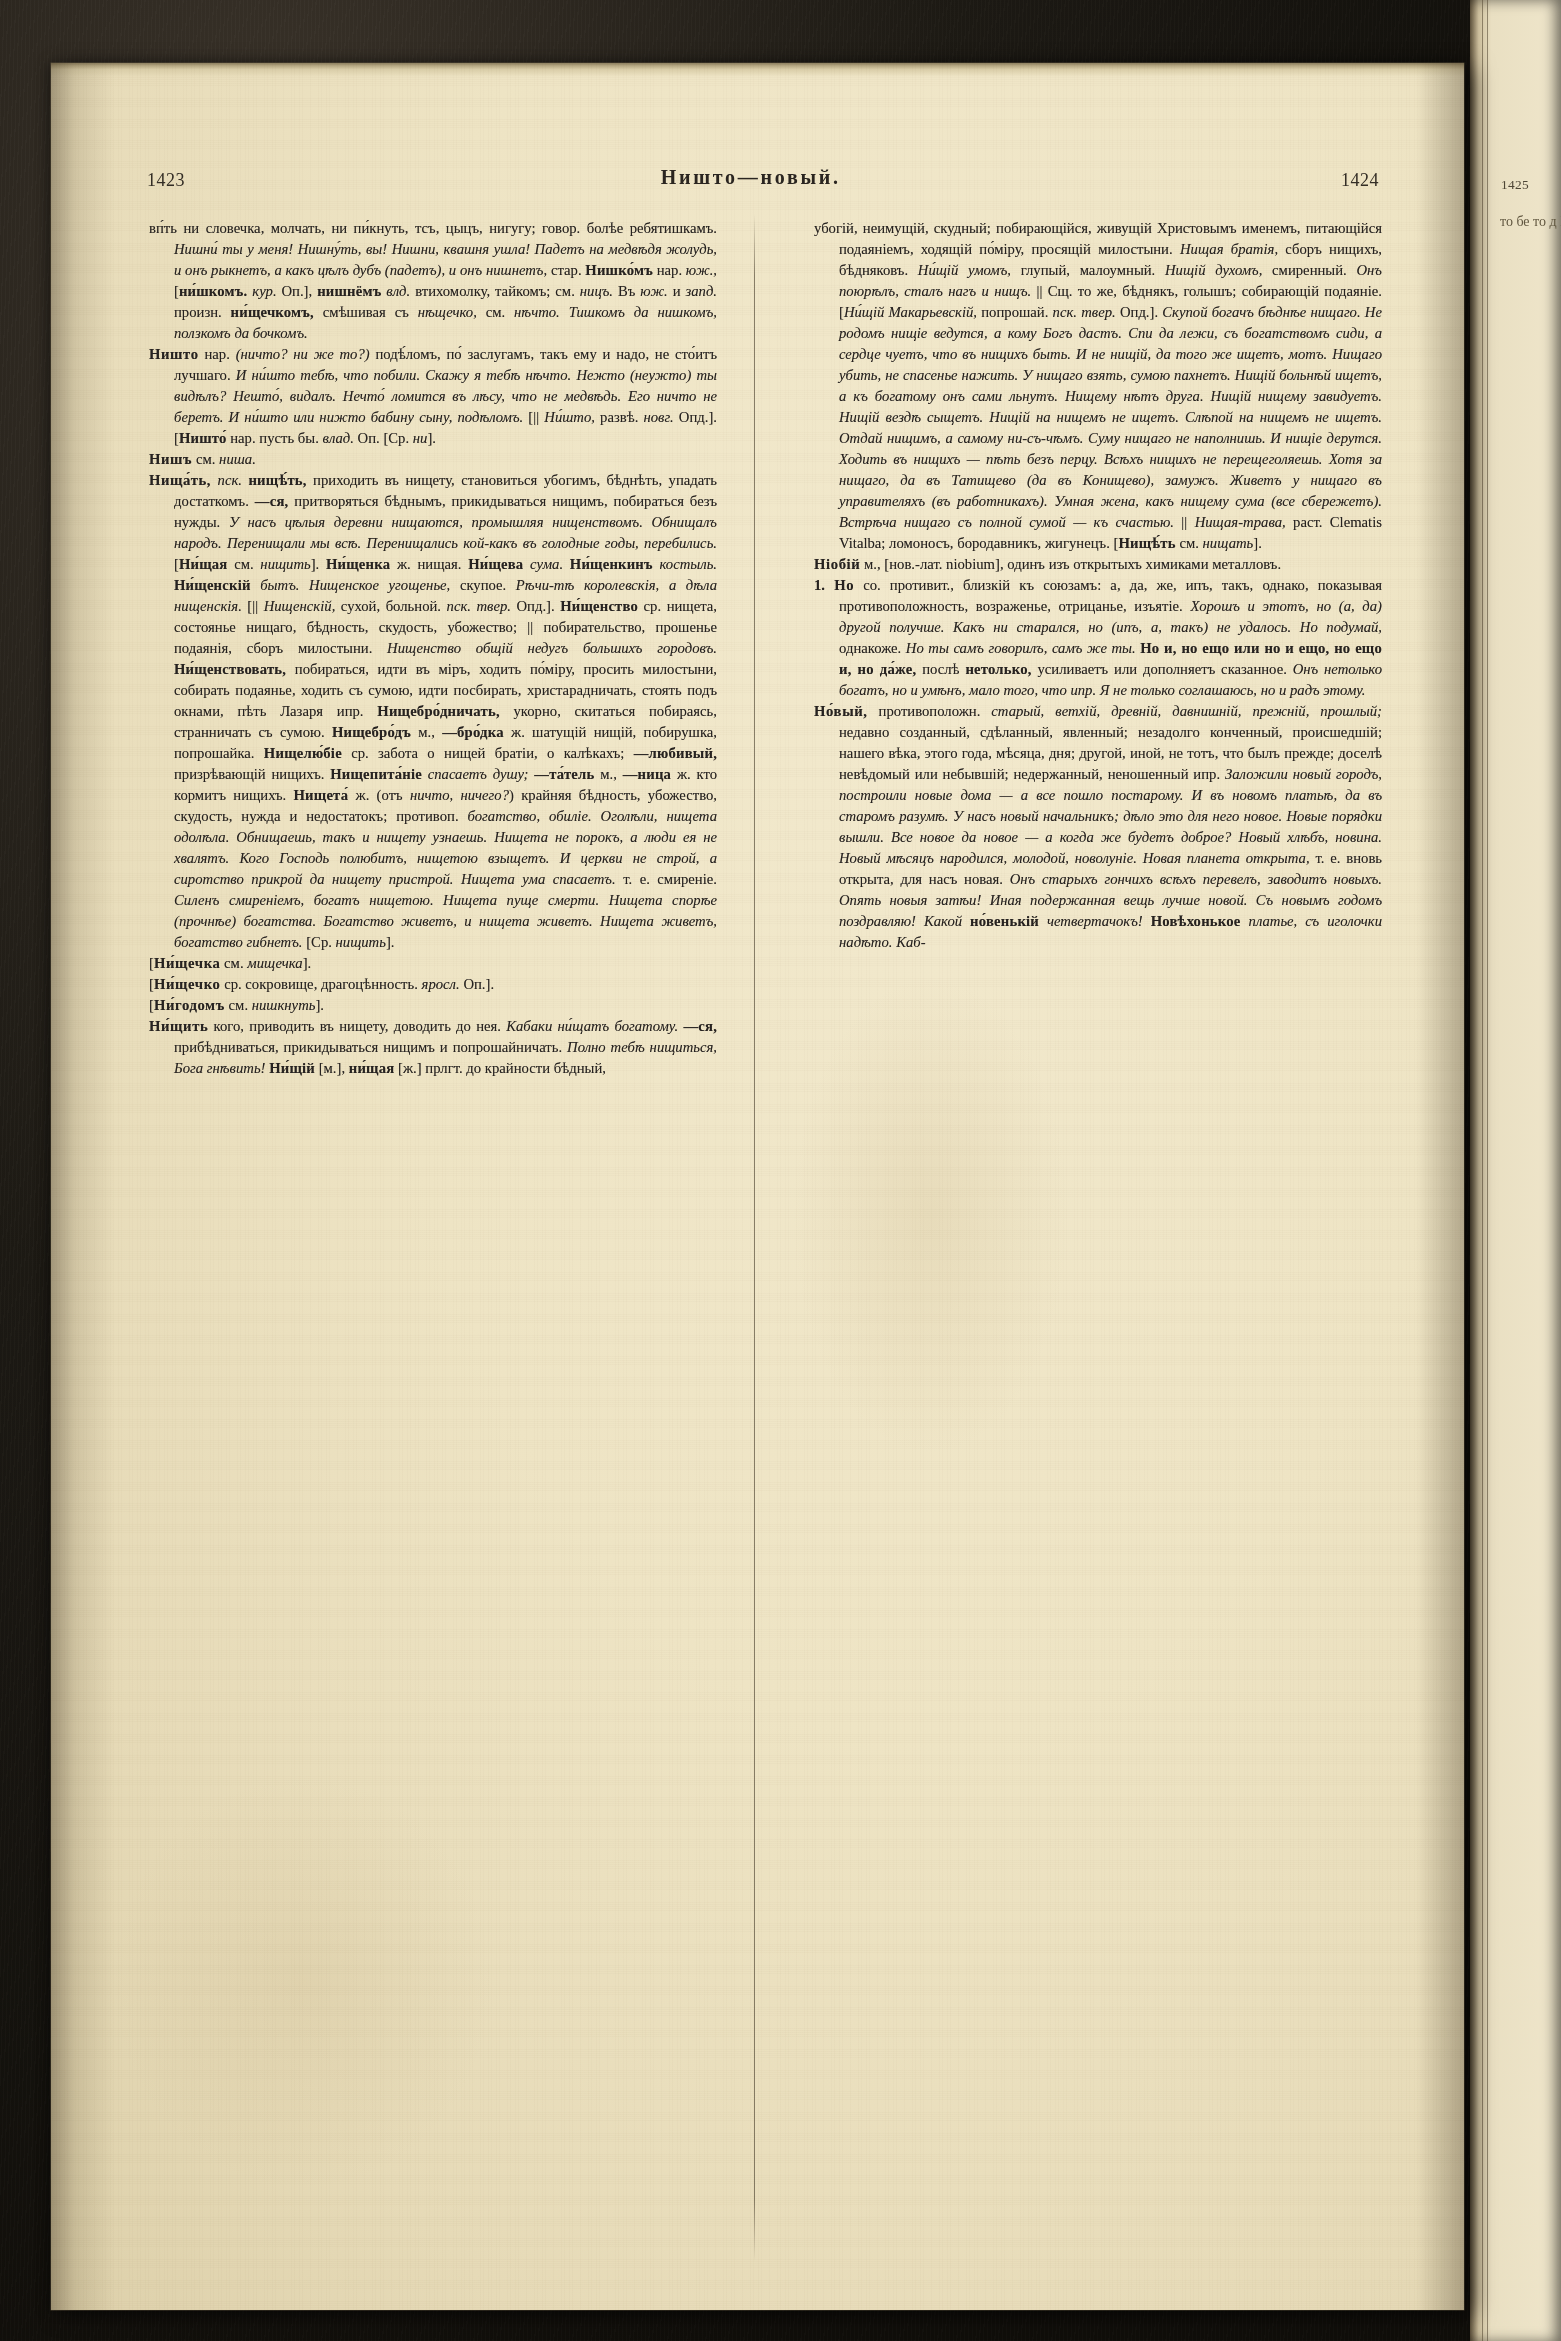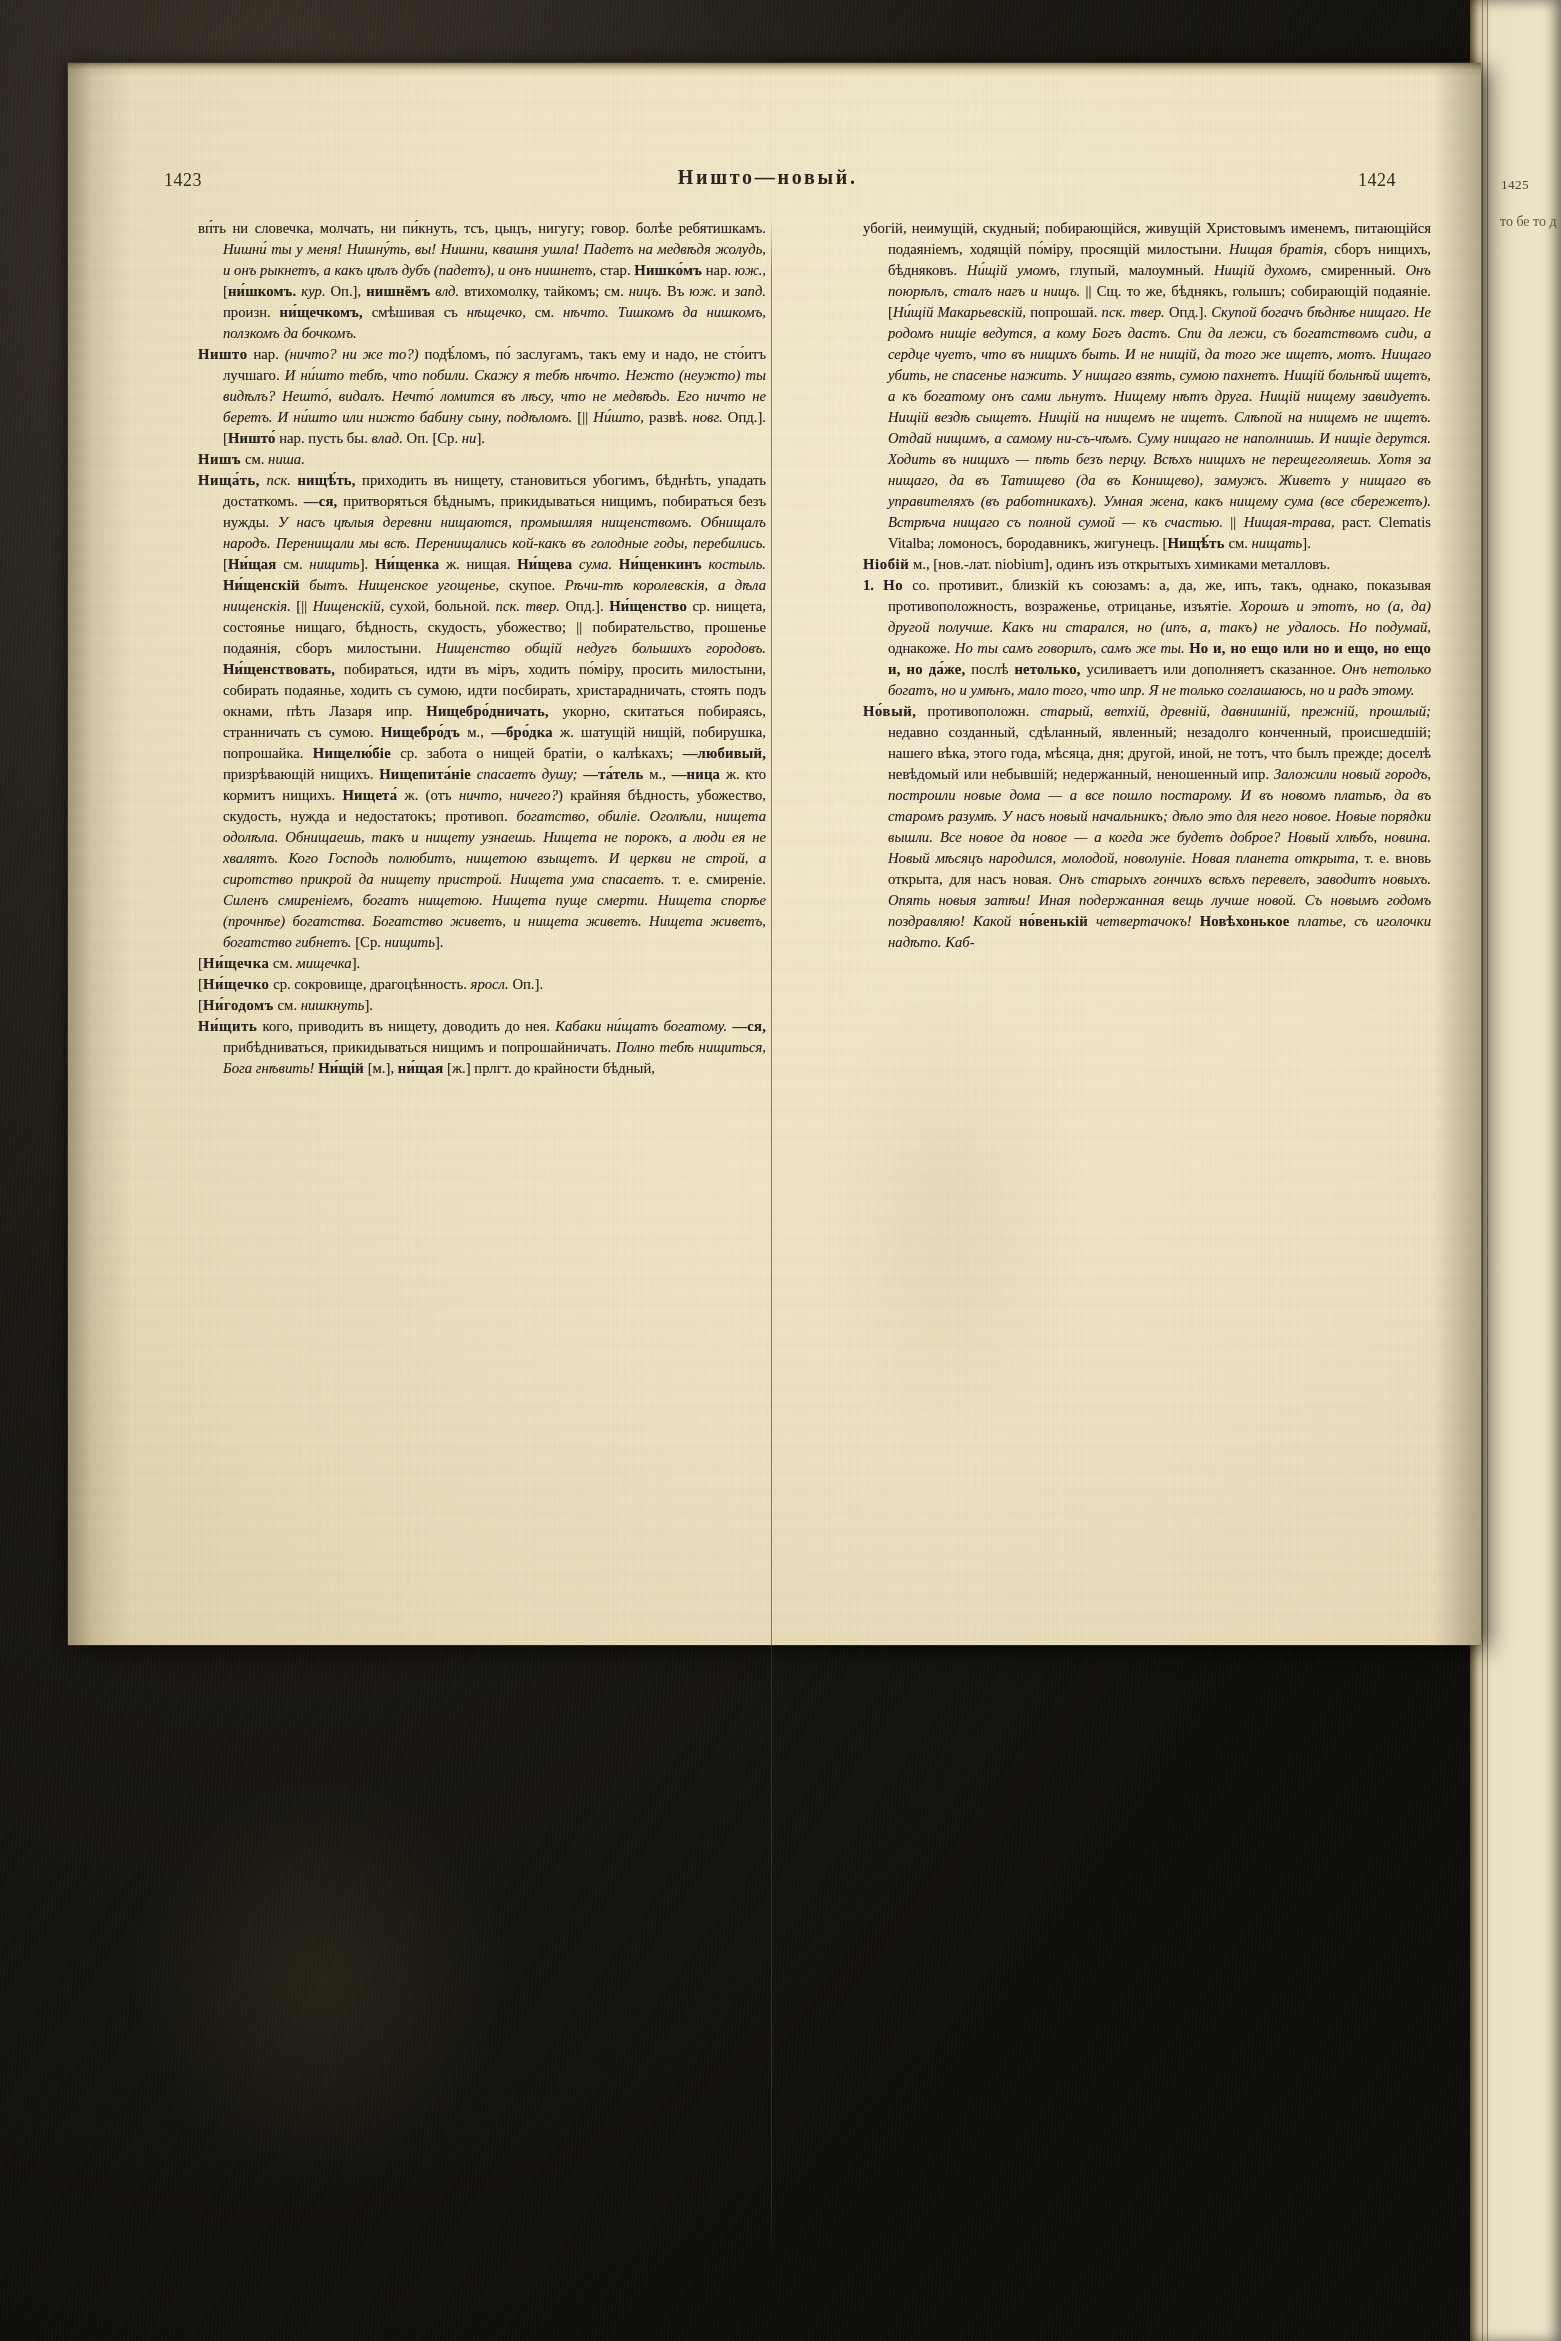--- a/index.html
+++ b/index.html
@@ -39,21 +39,21 @@
     font-size:13.4px;color:#4d4535;letter-spacing:0.3px;
   }
   #next-leaf .nl-ghost{
     position:absolute;left:30px;top:209px;width:64px;
     font-size:14px;line-height:25px;color:#60563f;overflow:hidden;
     white-space:nowrap;
   }
 
   
   #leaf{
-    position:absolute;left:68px;top:63px;width:1413px;height:1582px;
+    position:absolute;left:51px;top:63px;width:1413px;height:2247px;
     background:
       radial-gradient(ellipse at 62% 30%, #f2e9cd 0%, #eee4c4 45%, #e6dab7 78%, #ddd0aa 100%);
     box-shadow:
        0 0 0 0.5px rgba(120,106,78,.55),
        9.7px 5.4px 21.4px rgba(0,0,0,.55),
       -3.2px 0 11.8px rgba(0,0,0,.35);
   }
   
   #leaf .top-edge{
     position:absolute;left:0;right:0;top:0;height:14px;
@@ -100,21 +100,21 @@
   }
 
   
   #cols{
     position:absolute;left:98px;top:155px;width:1233px;height:2032px;
   }
   .col{
     position:absolute;top:0;width:568px;height:2032px;
     font-size:14.7px;line-height:21px;
     color:#262220;text-align:justify;text-justify:inter-word;
-    -webkit-hyphens:none;hyphens:none;margin-left:32px;
+    -webkit-hyphens:none;hyphens:none;
   }
   .col.c1{left:0}
   .col.c2{left:665px}
   .rule{
     position:absolute;left:605px;top:-4.3px;width:1.1px;height:2047px;
     background:linear-gradient(180deg,rgba(70,60,42,0) 0%,rgba(70,60,42,.62) 3%,rgba(70,60,42,.62) 97%,rgba(70,60,42,0) 100%);
   }
 
   .entry{margin:0 0 0 0;text-indent:-25px;padding-left:25px;}
   .entry + .entry{margin-top:0}

